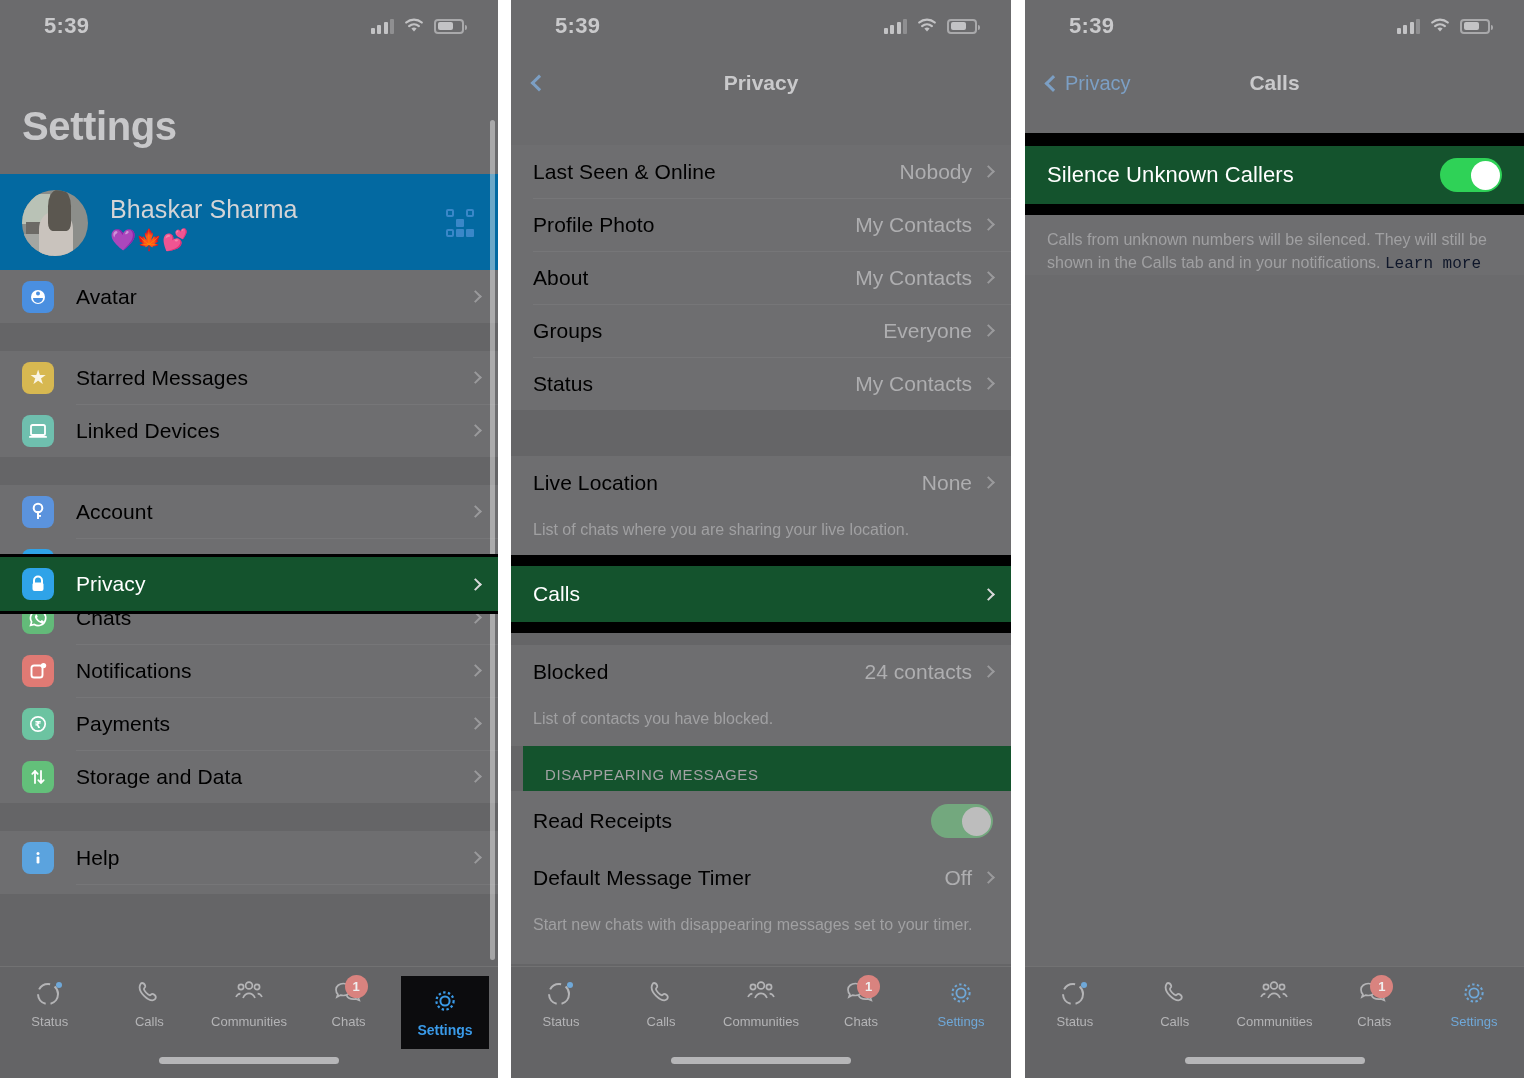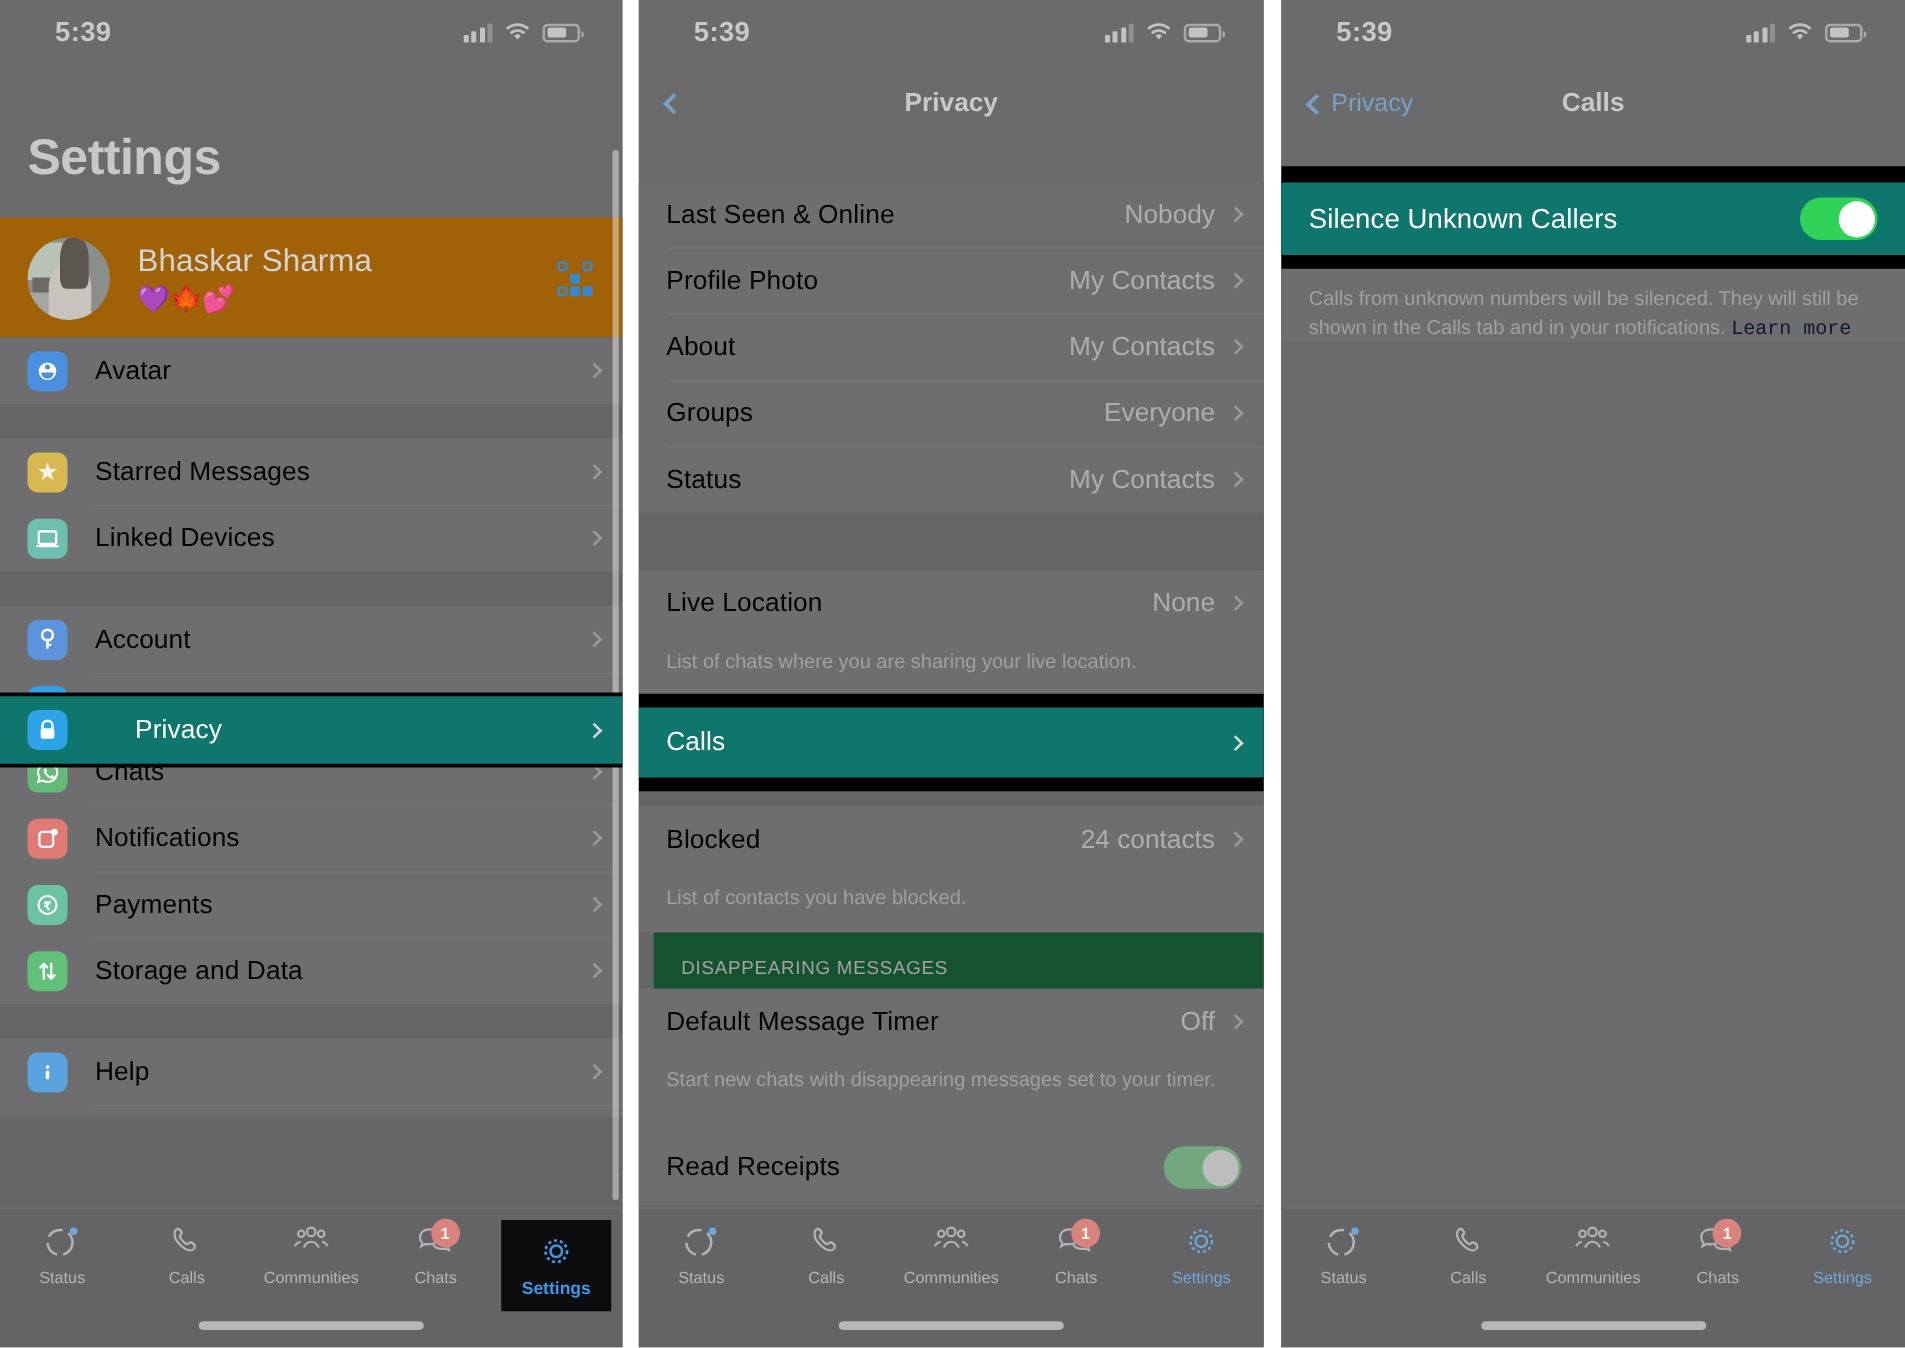--- a/index.html
+++ b/index.html
@@ -138,21 +138,21 @@
   }
   .sect-header {
     font-size: 15px; color: #a3a3a5; letter-spacing: 0.6px;
     padding: 20px 22px 8px 22px; background: #14532d; margin-left: 12px;
   }
 
   
   .profile-row {
     display: flex; align-items: center;
     padding: 16px 24px 14px 22px;
-    background: #a16207;
+    background: #0369a1;
   }
   .avatar-img {
     width: 66px; height: 66px; border-radius: 50%;
     flex: none; margin-right: 22px; overflow: hidden; position: relative;
     background: #8c8e8a;
   }
   .avatar-img .a1 { position:absolute; left:0; top:4px; width:42%; height:46%; background:#b9c2b6; }
   .avatar-img .a2 { position:absolute; left:40%; top:0; width:34%; height:62%; background:#5b5750; border-radius:40% 40% 20% 20%; }
   .avatar-img .a3 { position:absolute; left:26%; top:34%; width:52%; height:66%; background:#c9c3bd; border-radius:40% 40% 0 0; }
   .avatar-img .a4 { position:absolute; left:0; bottom:0; width:46%; height:34%; background:#a4a6a2; }
@@ -189,25 +189,24 @@
   .toggle.bright i { background: #ffffff; }
 
   
   .spotlight {
     position: absolute; left: 0; right: 0;
     background: #000000;
     z-index: 5;
   }
   .spot-inner {
     position: absolute; left: 0; right: 0;
-    background: #0f766e;
+    background: #14532d;
     display: flex; align-items: center;
     padding: 0 18px 0 22px;
     z-index: 6;
-    gap: 32px;
   }
   .spot-inner .row-label { color: #ffffff; font-weight: 400; }
   .spot-inner .chev-r { border-color: #d8d8da; }
 
   
   .tabbar {
     position: absolute; left: 0; right: 0; bottom: 0;
     height: 112px;
     background: #646466;
     border-top: 1px solid rgba(255,255,255,0.09);
@@ -600,35 +599,35 @@
             <div class="row-label">Blocked</div>
             <div class="row-value">24 contacts</div>
             <div class="chev-r"></div>
           </div>
           <div class="footnote">List of contacts you have blocked.</div>
         </div>
 
         <div class="sect-header">DISAPPEARING MESSAGES</div>
 
         <div class="group">
-          <div class="row row-plain">
-            <div class="row-label">Default Message Timer</div>
-            <div class="row-value">Off</div>
-            <div class="chev-r"></div>
-          </div>
-          <div class="footnote" style="padding-bottom:28px;">Start new chats with disappearing messages set to your timer.</div>
-        </div>
-
-        <div class="group">
           <div class="row row-plain" style="min-height:60px;">
             <div class="row-label">Read Receipts</div>
             <div class="toggle dim">
                 <i></i>
               </div>
           </div>
+        </div>
+
+        <div class="group">
+          <div class="row row-plain">
+            <div class="row-label">Default Message Timer</div>
+            <div class="row-value">Off</div>
+            <div class="chev-r"></div>
+          </div>
+          <div class="footnote" style="padding-bottom:28px;">Start new chats with disappearing messages set to your timer.</div>
         </div>
       </div>
 
       <div class="spotlight" style="top:555px;height:78px;"></div>
       <div class="spot-inner" style="top:566px;height:56px;">
         <div class="row-label">Calls</div>
         <div class="chev-r"></div>
       </div>
 
       <div class="tabbar">

